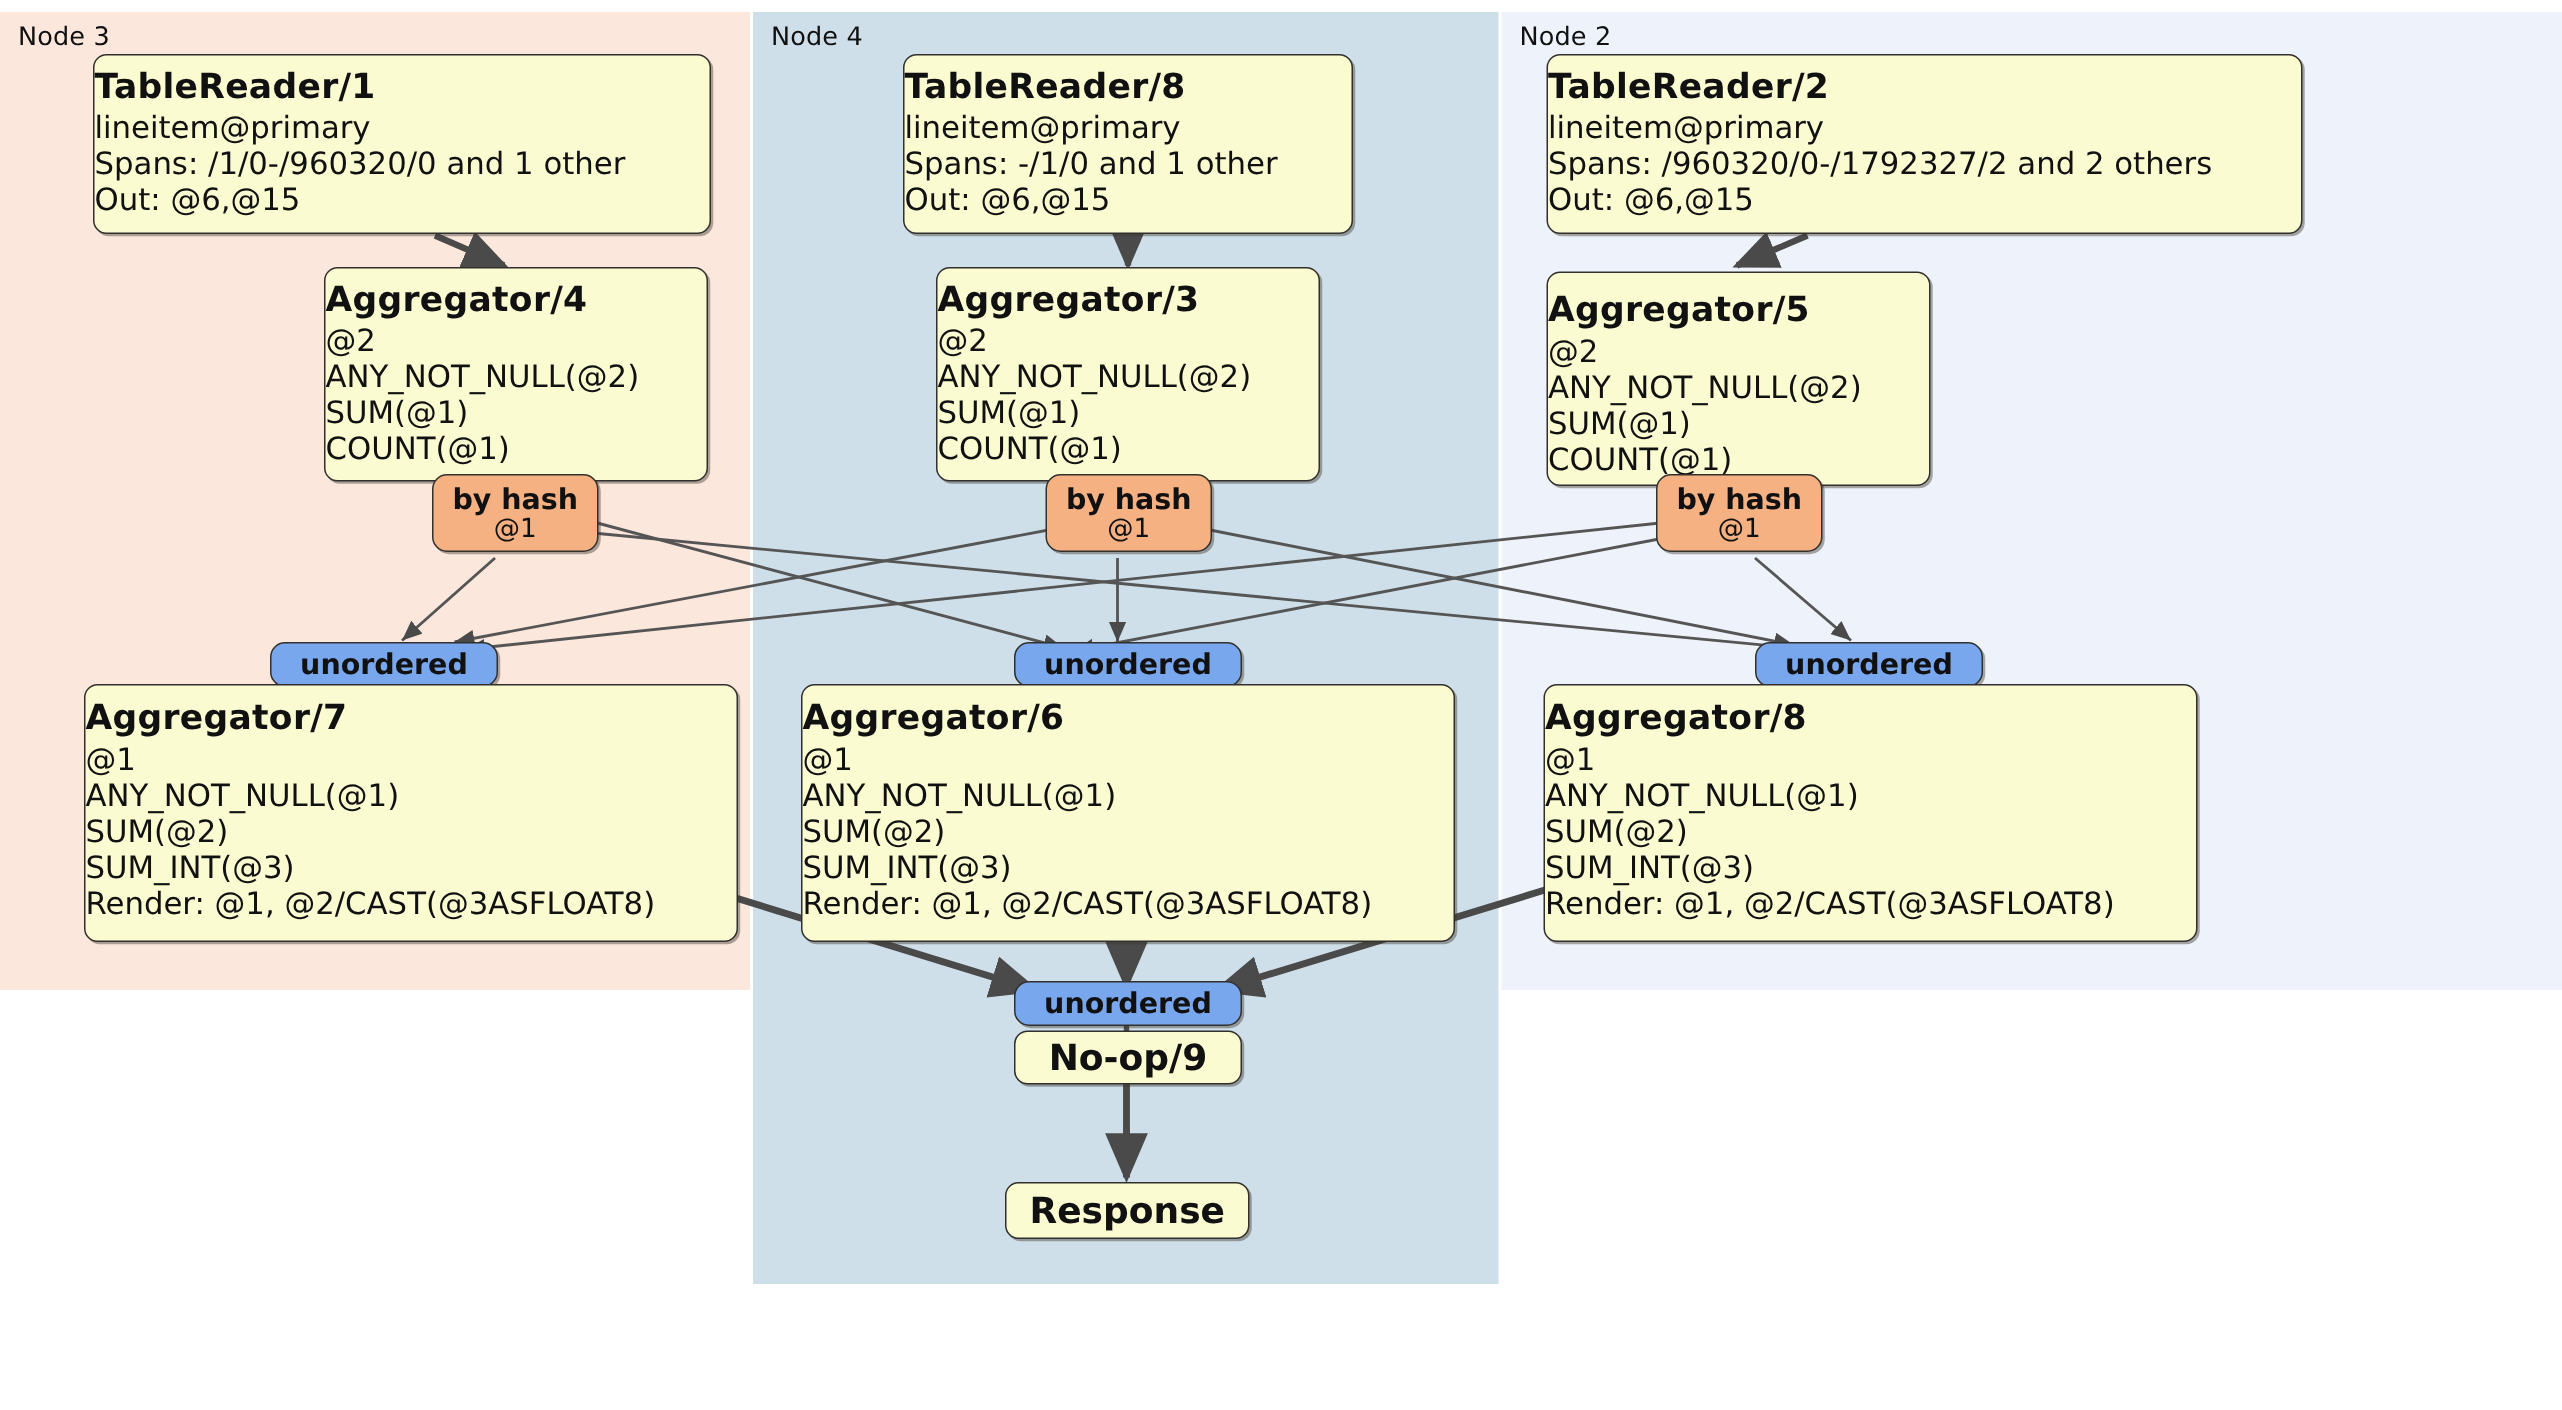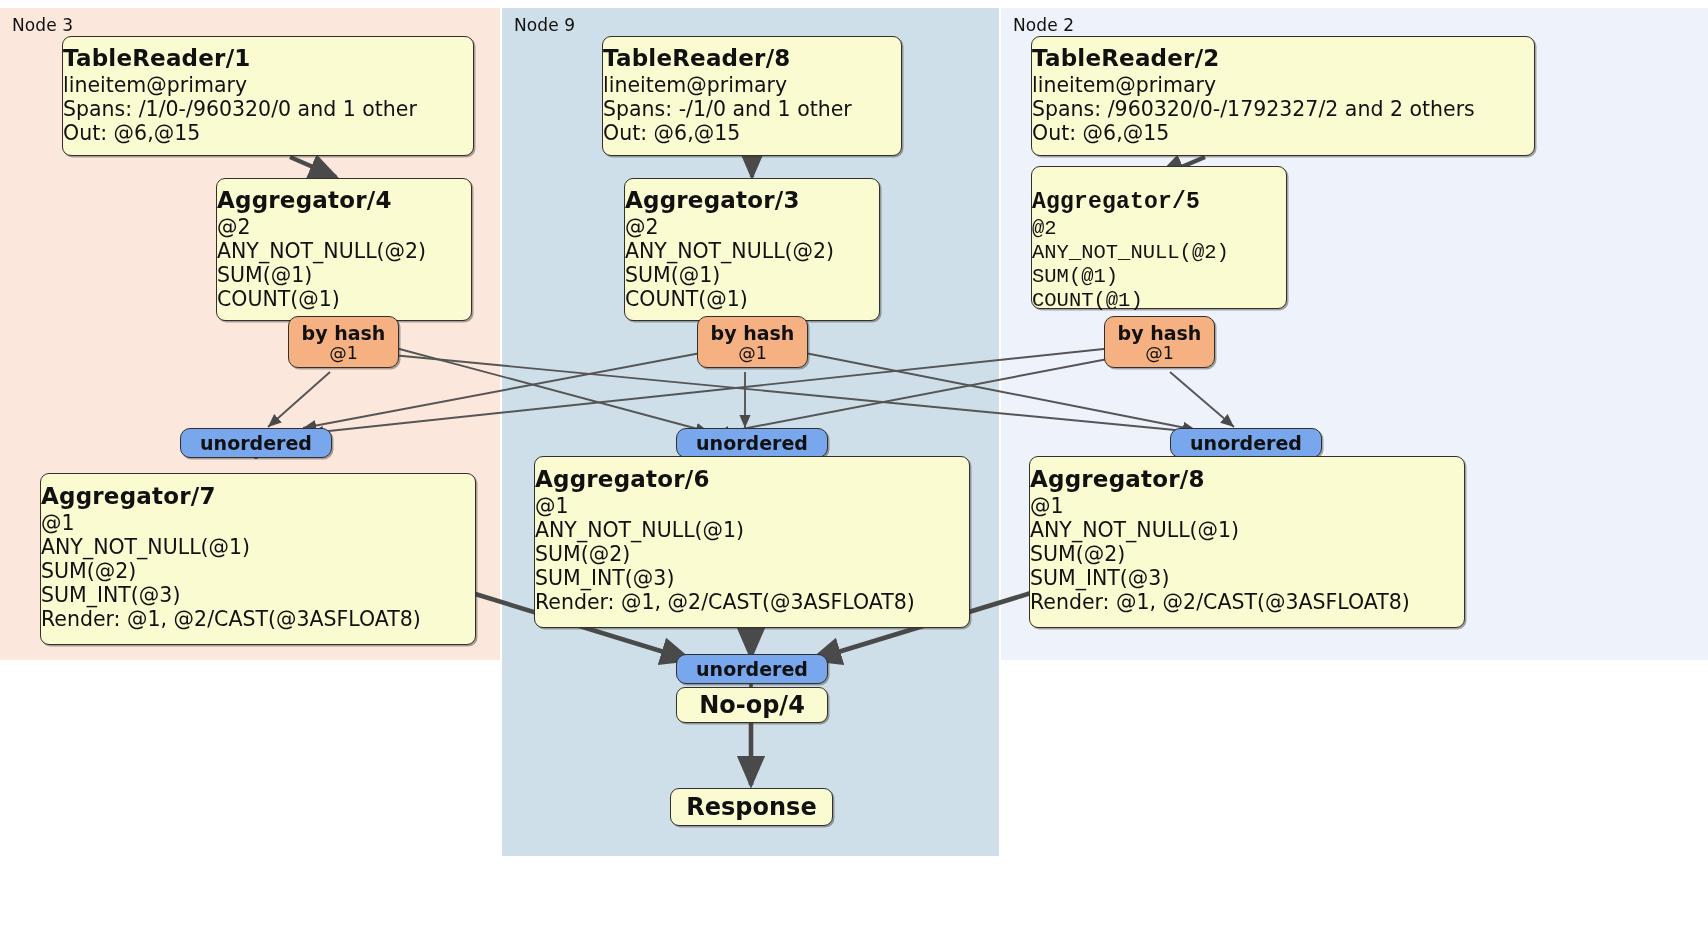--- a/index.html
+++ b/index.html
@@ -33,21 +33,21 @@
 </head>
 <body>
 
 <div id="stage">
 
   <div class="node-panel" style="left:0px;top:8px;width:500px;height:652px;background:#fce7dc;">
     <span class="node-label">Node 3</span>
   </div>
 
   <div class="node-panel" style="left:502px;top:8px;width:497px;height:848px;background:#cfdfe9;">
-    <span class="node-label">Node 9</span>
+    <span class="node-label">Node 4</span>
   </div>
 
   <div class="node-panel" style="left:1001px;top:8px;width:707px;height:652px;background:#eef2fb;">
     <span class="node-label">Node 2</span>
   </div>
 
   <svg class="edges" viewBox="0 0 1708 940">
     <defs>
       <marker id="ahThick" markerWidth="9" markerHeight="9" refX="6.4" refY="3.1" orient="auto" markerUnits="strokeWidth">
         <path d="M0,0 L7.2,3.1 L0,6.2 z" fill="#4a4a4a"></path>
@@ -130,21 +130,21 @@
   </div>
 
   <div class="box" style="left:624px;top:178px;width:256px;height:143px;padding-top:8px;">
     <span class="t">Aggregator/3</span>
     <span class="l">@2</span>
     <span class="l">ANY_NOT_NULL(@2)</span>
     <span class="l">SUM(@1)</span>
     <span class="l">COUNT(@1)</span>
   </div>
 
-  <div class="box" style="left:1031px;top:166px;width:256px;height:143px;padding-top:22px;font-family:Liberation Mono, monospace;">
+  <div class="box" style="left:1031px;top:181px;width:256px;height:143px;padding-top:12px;">
     <span class="t">Aggregator/5</span>
     <span class="l">@2</span>
     <span class="l">ANY_NOT_NULL(@2)</span>
     <span class="l">SUM(@1)</span>
     <span class="l">COUNT(@1)</span>
   </div>
 
   <div class="badge hash" style="left:288px;top:316px;width:111px;height:52px;padding-top:6px;">
     <span class="t">by hash</span>
     <span class="l">@1</span>
@@ -165,21 +165,21 @@
   </div>
 
   <div class="badge unord" style="left:676px;top:428px;width:152px;height:30px;padding-top:4px;">
     <span class="t">unordered</span>
   </div>
 
   <div class="badge unord" style="left:1170px;top:428px;width:152px;height:30px;padding-top:4px;">
     <span class="t">unordered</span>
   </div>
 
-  <div class="box" style="left:40px;top:456px;width:436px;height:172px;padding-top:9px;margin-top:17px;">
+  <div class="box" style="left:56px;top:456px;width:436px;height:172px;padding-top:9px;">
     <span class="t">Aggregator/7</span>
     <span class="l">@1</span>
     <span class="l">ANY_NOT_NULL(@1)</span>
     <span class="l">SUM(@2)</span>
     <span class="l">SUM_INT(@3)</span>
     <span class="l">Render: @1, @2/CAST(@3ASFLOAT8)</span>
   </div>
 
   <div class="box" style="left:534px;top:456px;width:436px;height:172px;padding-top:9px;">
     <span class="t">Aggregator/6</span>
@@ -197,20 +197,20 @@
     <span class="l">SUM(@2)</span>
     <span class="l">SUM_INT(@3)</span>
     <span class="l">Render: @1, @2/CAST(@3ASFLOAT8)</span>
   </div>
 
   <div class="badge unord" style="left:676px;top:654px;width:152px;height:30px;padding-top:4px;">
     <span class="t">unordered</span>
   </div>
 
   <div class="small-box" style="left:676px;top:687px;width:152px;height:36px;">
-    <span class="t">No-op/4</span>
+    <span class="t">No-op/9</span>
   </div>
 
   <div class="small-box" style="left:670px;top:788px;width:163px;height:38px;">
     <span class="t">Response</span>
   </div>
 
 </div>
 
 </body></html>

